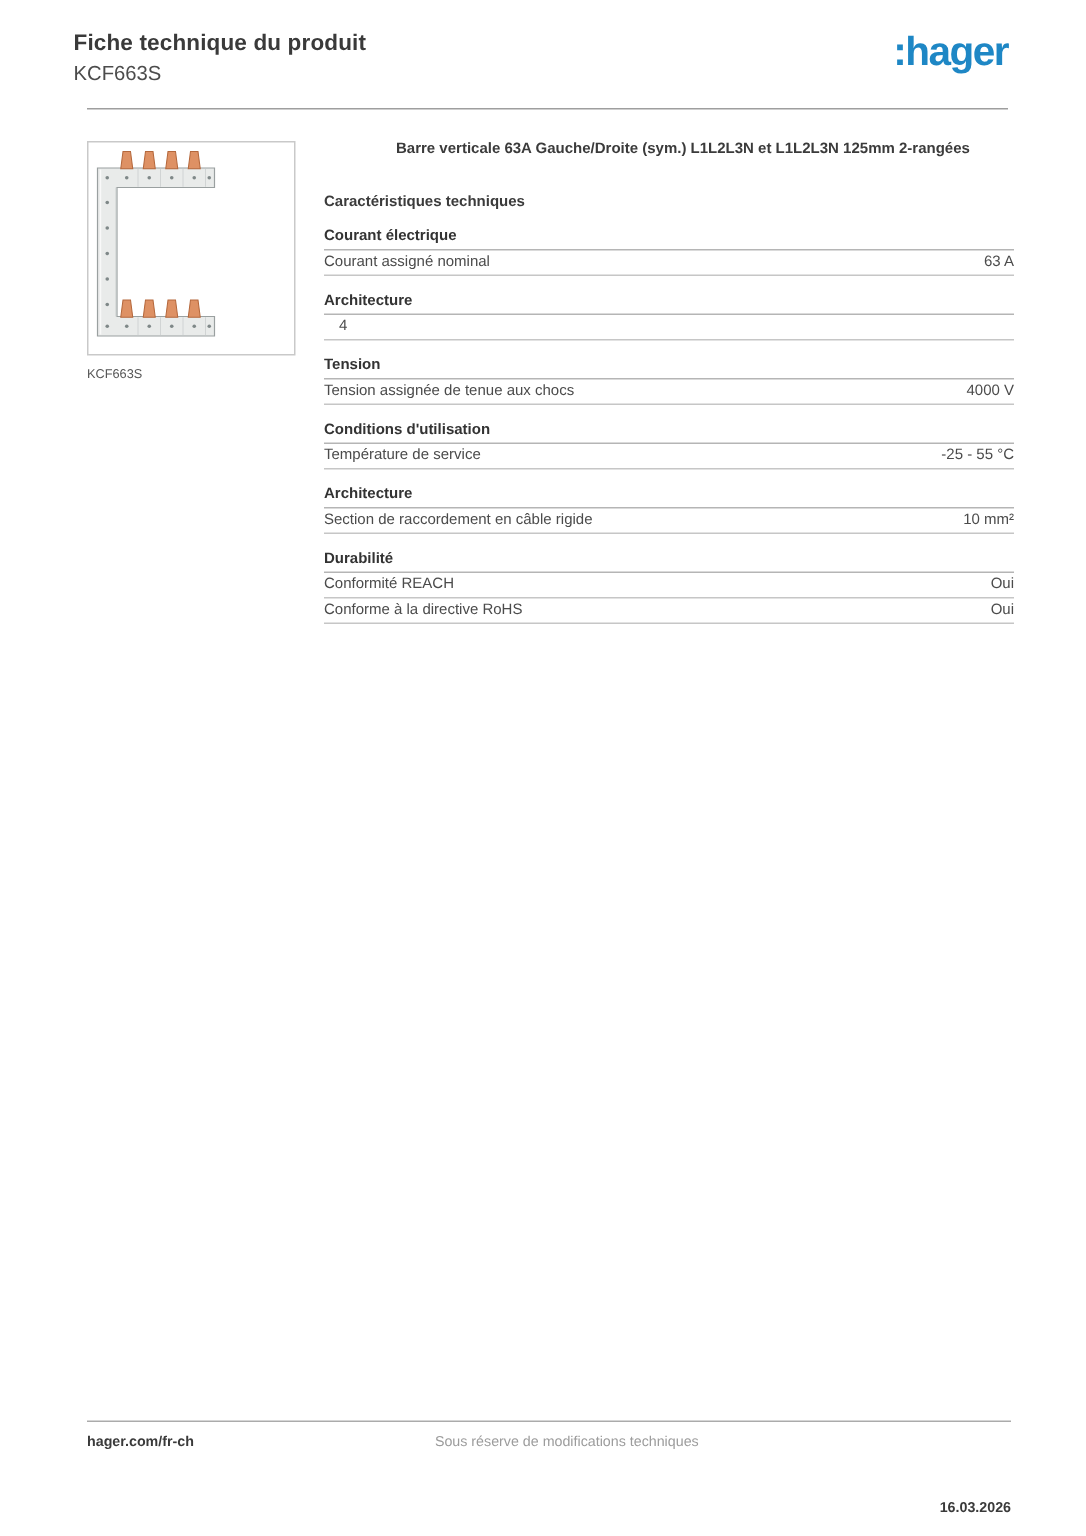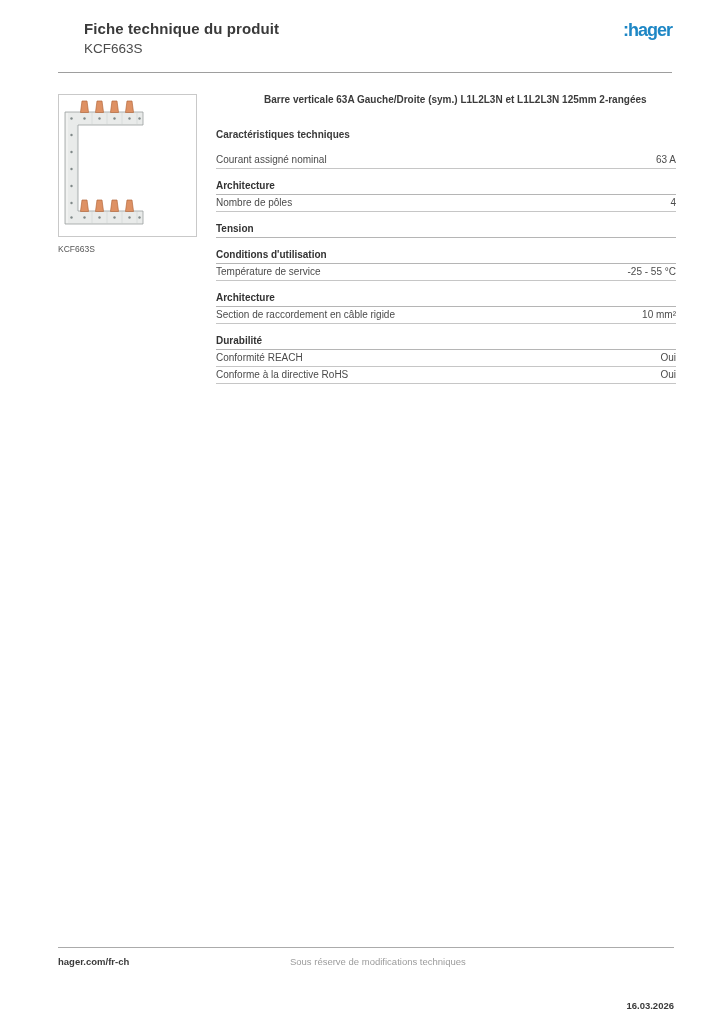--- a/index.html
+++ b/index.html
@@ -10,31 +10,31 @@
     font-family:"Liberation Sans", sans-serif;
     color:#3d3d3d;
     position:relative;
     overflow:hidden;
   }
   .page { position:absolute; inset:0; }
 
   
   .header {
     display:flex; justify-content:space-between; align-items:flex-start;
-    padding:20px 52px 0 84px;
+    padding:20px 52px 0 49px;
   }
   .page-title {
     font-size:15px; font-weight:bold; color:#3a3a3a;
     margin:0; line-height:1.2; letter-spacing:0.1px;
   }
   .product-ref {
     font-size:13.5px; color:#4c4c4c; margin-top:3px; line-height:1.2;
   }
   .logo {
-    font-weight:bold; font-size:18px; line-height:1;
+    font-weight:bold; font-size:27px; line-height:1;
     letter-spacing:-1px; margin-top:1px;
   }
   .header-rule {
     margin:15px 52px 0 58px;
     border-top:1px solid #9e9e9e;
     height:0;
   }
 
   
   .main { display:flex; margin:21px 48px 0 58px; align-items:flex-start; }
@@ -156,40 +156,46 @@
         </svg>
       </div>
       <div class="image-caption">KCF663S</div>
     </div>
 
     <div class="right-col">
       <div class="product-name">Barre verticale 63A Gauche/Droite (sym.) L1L2L3N et L1L2L3N 125mm 2-rangées</div>
       <div class="char-heading">Caractéristiques techniques</div>
       <div>
   <div class="section">
+    <div class="section-title">Courant électrique</div>
     <div>
   <div class="spec-row">
     <span class="row-label">Courant assigné nominal</span>
     <span class="row-value">63 A</span>
   </div>
 </div>
   </div>
 
   <div class="section">
     <div class="section-title">Architecture</div>
     <div>
   <div class="spec-row">
-    <span class="row-label">Nombre de pôles</span>
     <span class="row-value">4</span>
   </div>
 </div>
   </div>
 
   <div class="section">
     <div class="section-title">Tension</div>
+    <div>
+  <div class="spec-row">
+    <span class="row-label">Tension assignée de tenue aux chocs</span>
+    <span class="row-value">4000 V</span>
+  </div>
+</div>
   </div>
 
   <div class="section">
     <div class="section-title">Conditions d'utilisation</div>
     <div>
   <div class="spec-row">
     <span class="row-label">Température de service</span>
     <span class="row-value">-25 - 55 °C</span>
   </div>
 </div>

